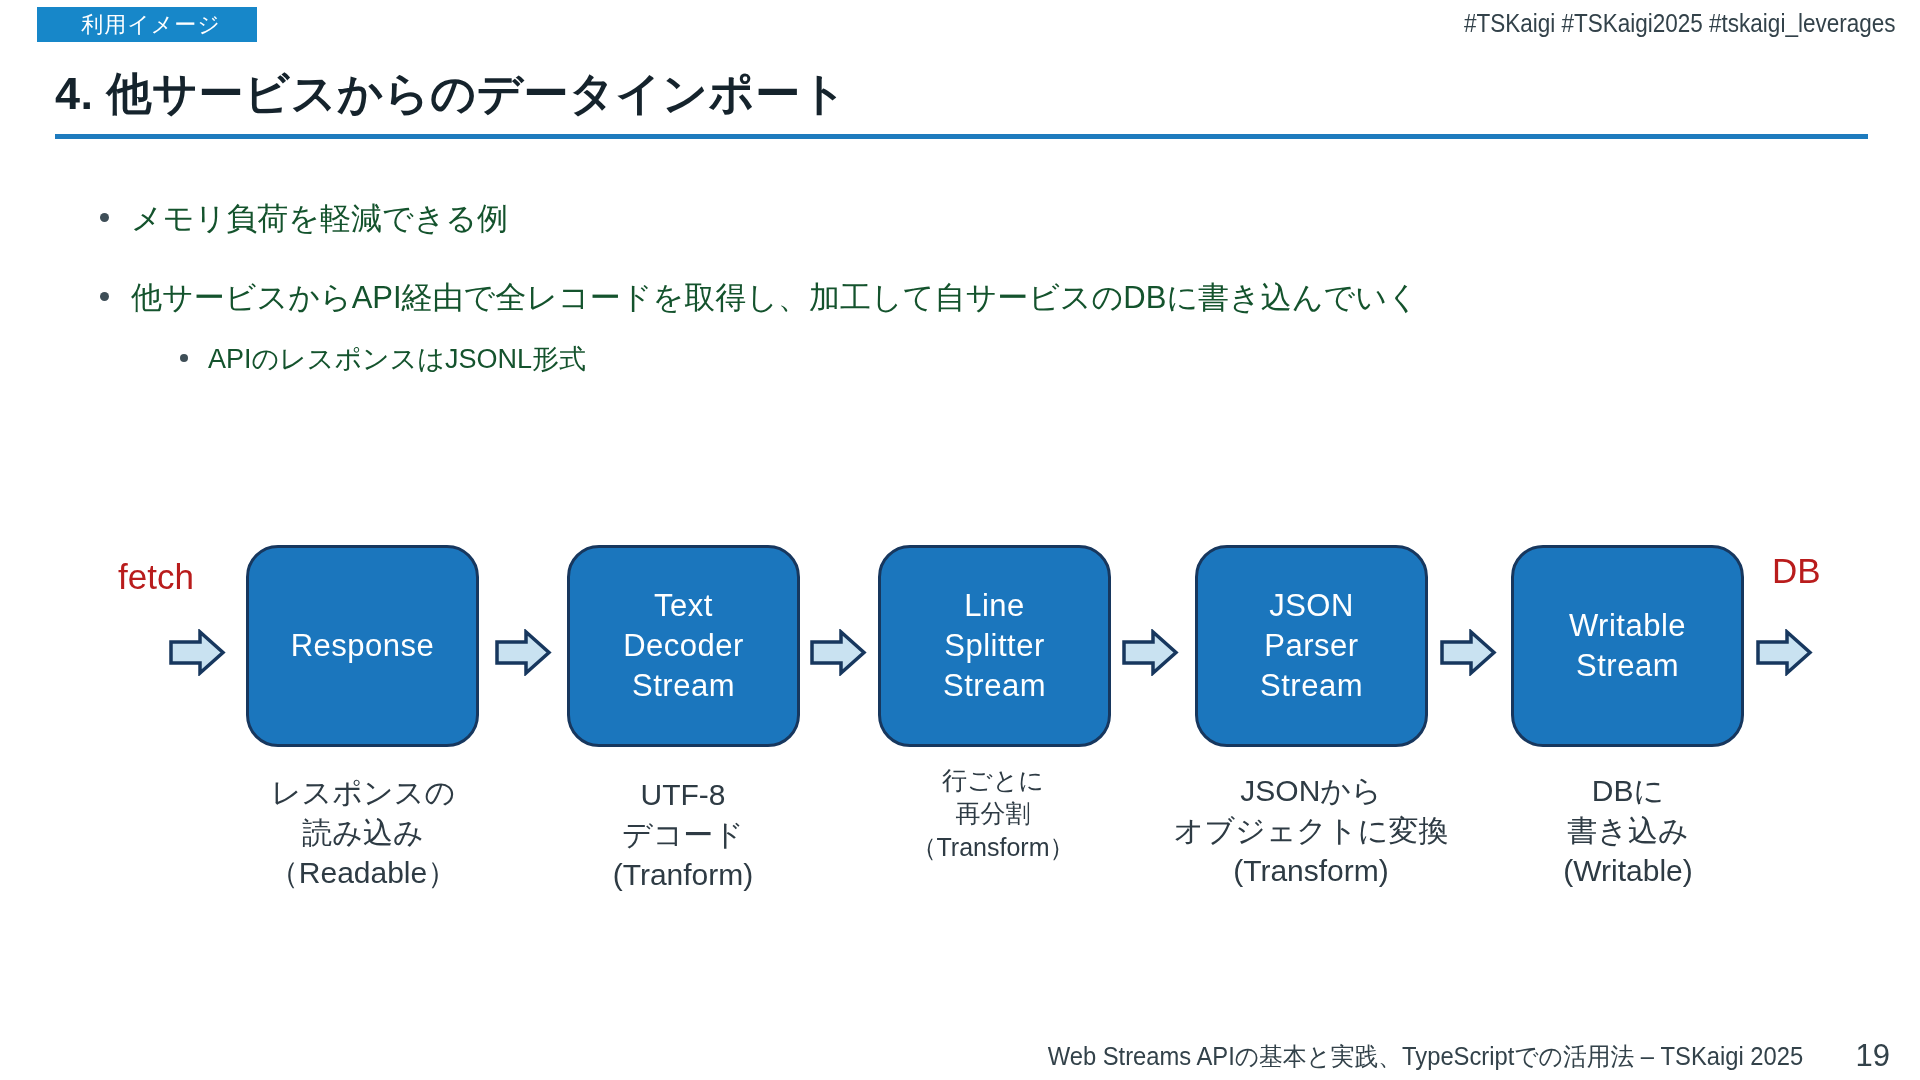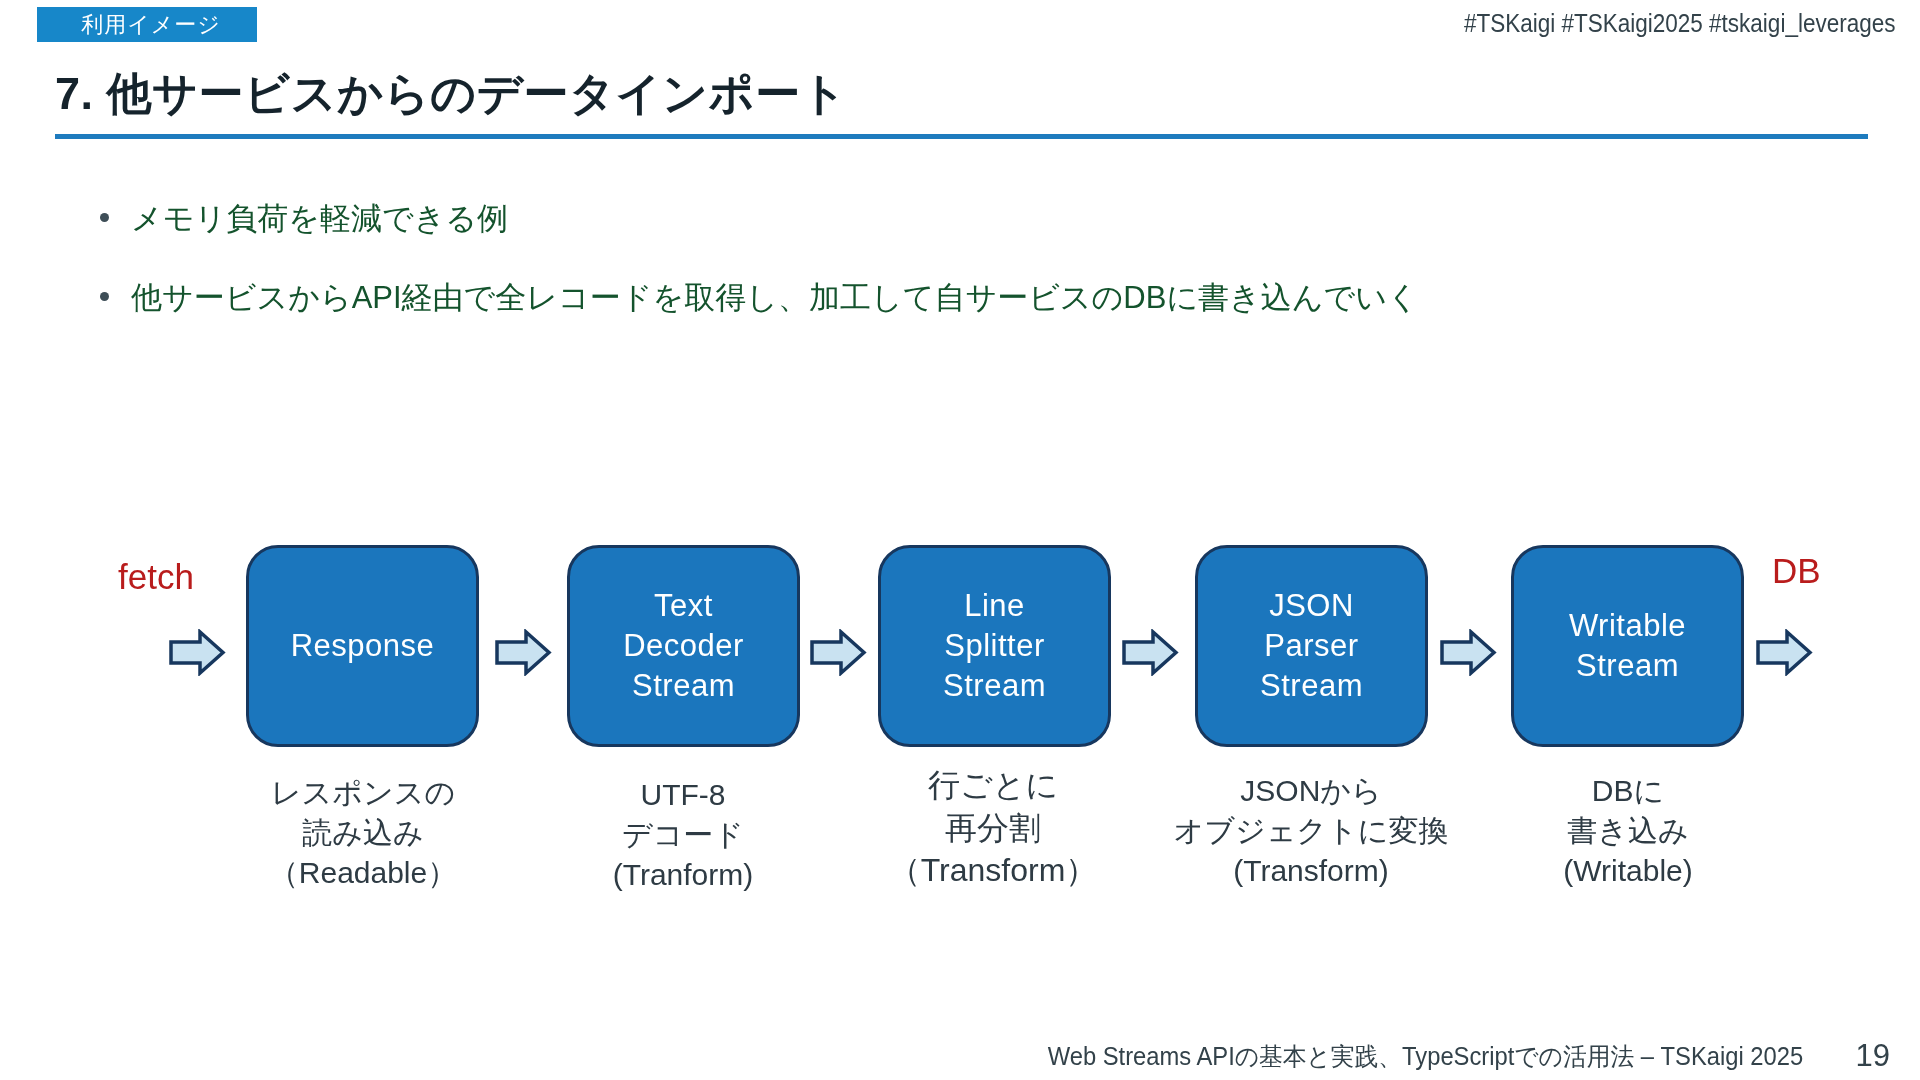--- a/index.html
+++ b/index.html
@@ -46,21 +46,21 @@
   }
   .n1{left:246px;}.n2{left:567px;}.n3{left:878px;}.n4{left:1195px;}.n5{left:1511px;}
   .arrow{position:absolute;top:84px;width:57px;height:47px;}
   .a0{left:169px;}.a1{left:495px;}.a2{left:810px;}.a3{left:1122px;}.a4{left:1440px;}.a5{left:1756px;}
   .caption{
     position:absolute;width:340px;text-align:center;font-size:30px;line-height:1.33;
     font-weight:300;color:#2E3B44;white-space:pre-line;
   }
   .c1{left:193px;top:228px;}
   .c2{left:513px;top:230px;}
-  .c3{left:823px;top:219px;font-size:32px;}
+  .c3{left:823px;top:219px;font-size:25px;}
   .c4{left:1141px;top:226px;}
   .c5{left:1458px;top:226px;}
   
   .logo{position:absolute;left:57px;top:1023px;width:220px;height:52px;}
   .logo-c1{position:absolute;left:0;top:3px;width:10px;height:10px;border:9px solid #35A3CF;border-radius:50%;}
   .logo-c2{position:absolute;left:21px;top:14px;width:7px;height:7px;border:6px solid #7FC6DF;border-radius:50%;}
   .logo-c3{position:absolute;left:41px;top:2px;width:8px;height:8px;background:#7FC6DF;border-radius:50%;}
   .logo-text{position:absolute;left:52px;top:-3px;font-size:34px;color:#9C9C9C;letter-spacing:-0.5px;line-height:40px;}
   .footer-title{
     position:absolute;top:1040px;right:117px;font-size:25px;color:#33424A;
@@ -70,30 +70,34 @@
 </style>
 </head>
 <body>
 
 <div class="slide">
 
   <div class="badge">
     <span>利用イメージ</span>
   </div>
   <div class="hashtags">#TSKaigi #TSKaigi2025 #tskaigi_leverages</div>
-  <h1 class="title">7. 他サービスからのデータインポート</h1>
+  <h1 class="title">4. 他サービスからのデータインポート</h1>
   <div class="title-rule"></div>
 
   <div class="bullet b1">
     <span class="dot"></span>
     <span>メモリ負荷を軽減できる例</span>
   </div>
   <div class="bullet b2">
     <span class="dot"></span>
     <span>他サービスからAPI経由で全レコードを取得し、加工して自サービスのDBに書き込んでいく</span>
+  </div>
+  <div class="bullet bsub">
+    <span class="dot"></span>
+    <span>APIのレスポンスはJSONL形式</span>
   </div>
 
   <div class="diagram">
 
     <div class="io-label fetch-label">fetch</div>
     <div class="io-label db-label">DB</div>
 
     <svg class="arrow a0" viewBox="0 0 57 47">
       <path d="M2,13 H31 V3 L54,23.5 L31,44 V34 H2 Z" fill="#C9E2F1" stroke="#17375E" stroke-width="3.5" stroke-linejoin="miter"></path>
     </svg>

